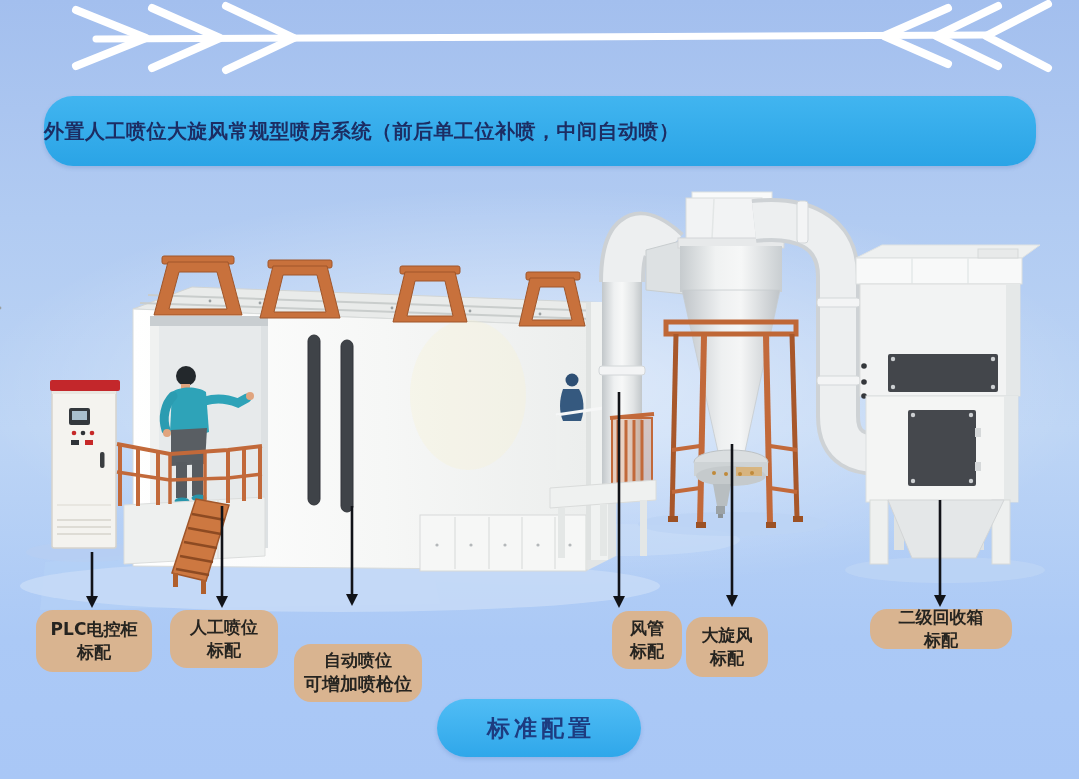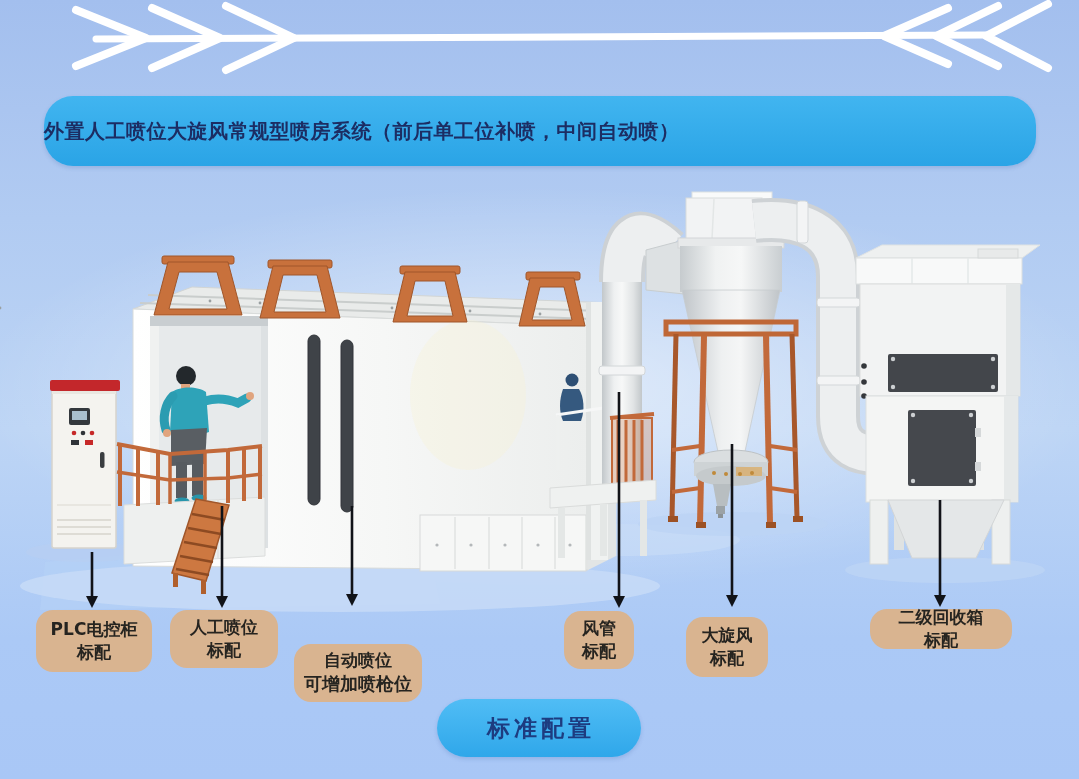--- a/index.html
+++ b/index.html
@@ -342,21 +342,21 @@
     <span class="l2">标配</span>
   </div>
   <div class="lbl" style="left:170px;top:610px;width:108px;height:58px;">
     <span class="l1">人工喷位</span>
     <span class="l2">标配</span>
   </div>
   <div class="lbl lbl-auto" style="left:294px;top:644px;width:128px;height:58px;">
     <span class="l1">自动喷位</span>
     <span class="l2">可增加喷枪位</span>
   </div>
-  <div class="lbl" style="left:564px;top:611px;width:70px;height:58px;">
+  <div class="lbl" style="left:612px;top:611px;width:70px;height:58px;">
     <span class="l1">风管</span>
     <span class="l2">标配</span>
   </div>
   <div class="lbl" style="left:686px;top:617px;width:82px;height:60px;">
     <span class="l1">大旋风</span>
     <span class="l2">标配</span>
   </div>
   <div class="lbl" style="left:870px;top:609px;width:142px;height:40px;">
     <span class="l1">二级回收箱</span>
     <span class="l2">标配</span>

